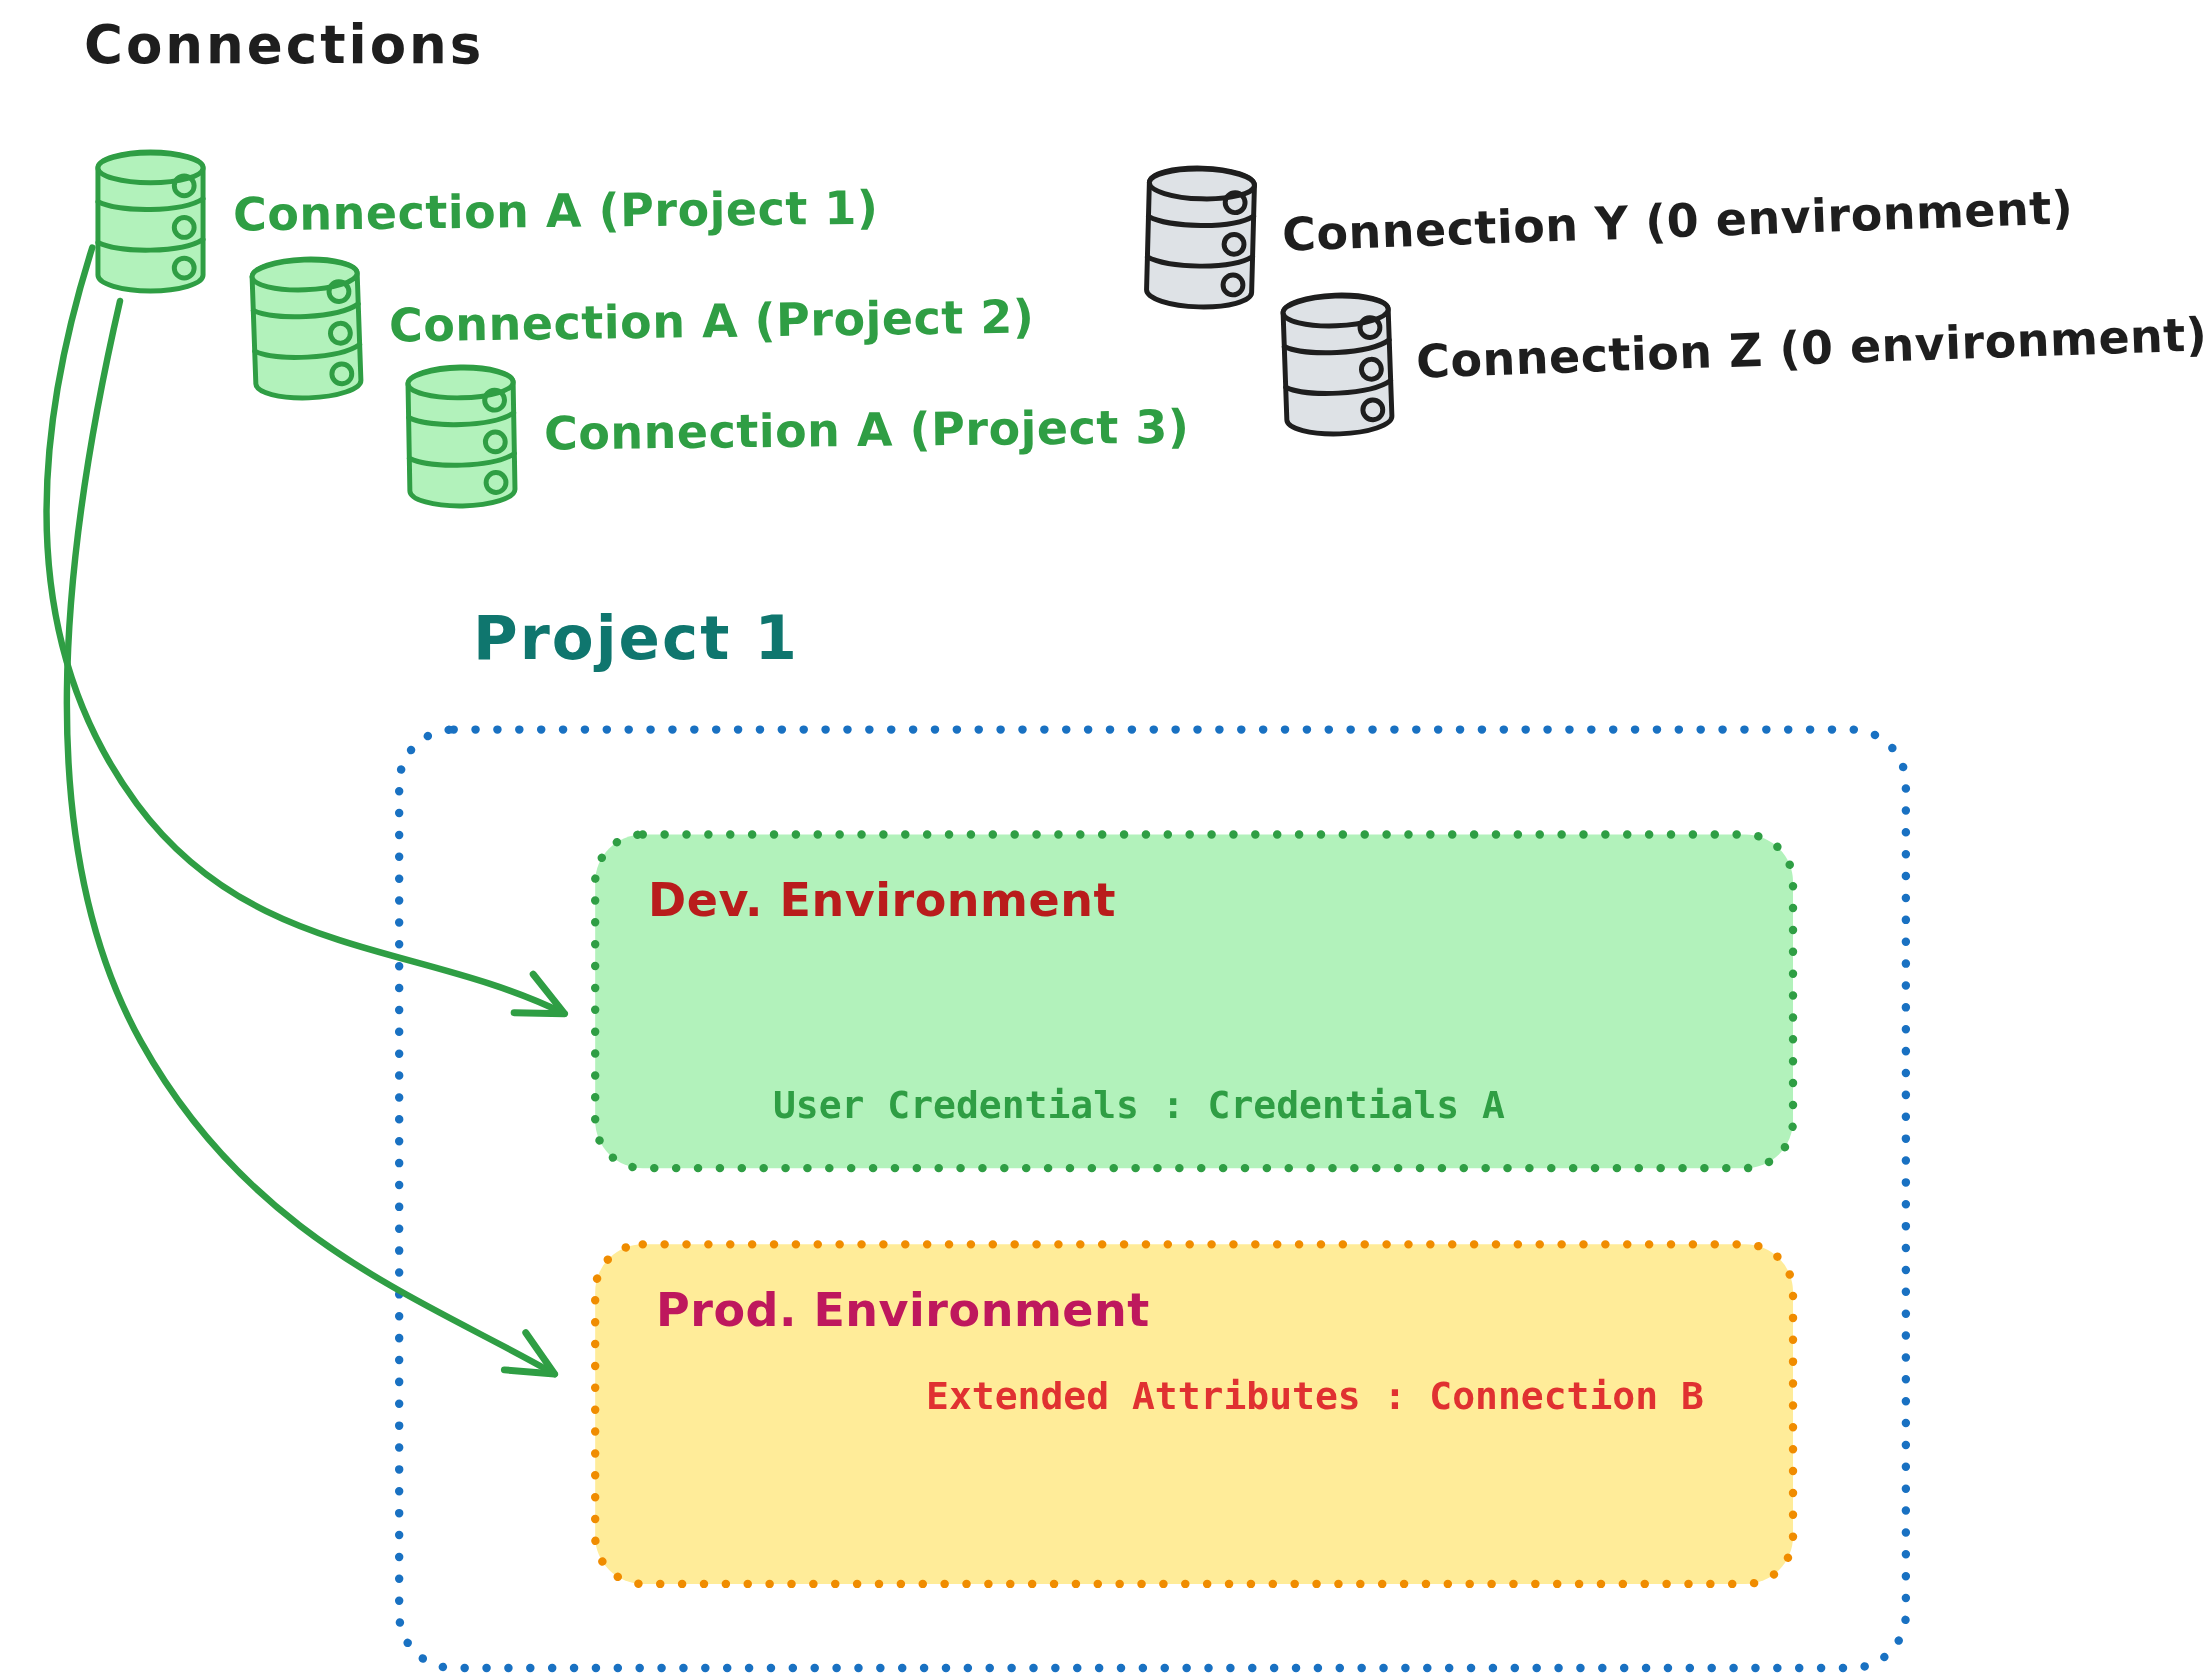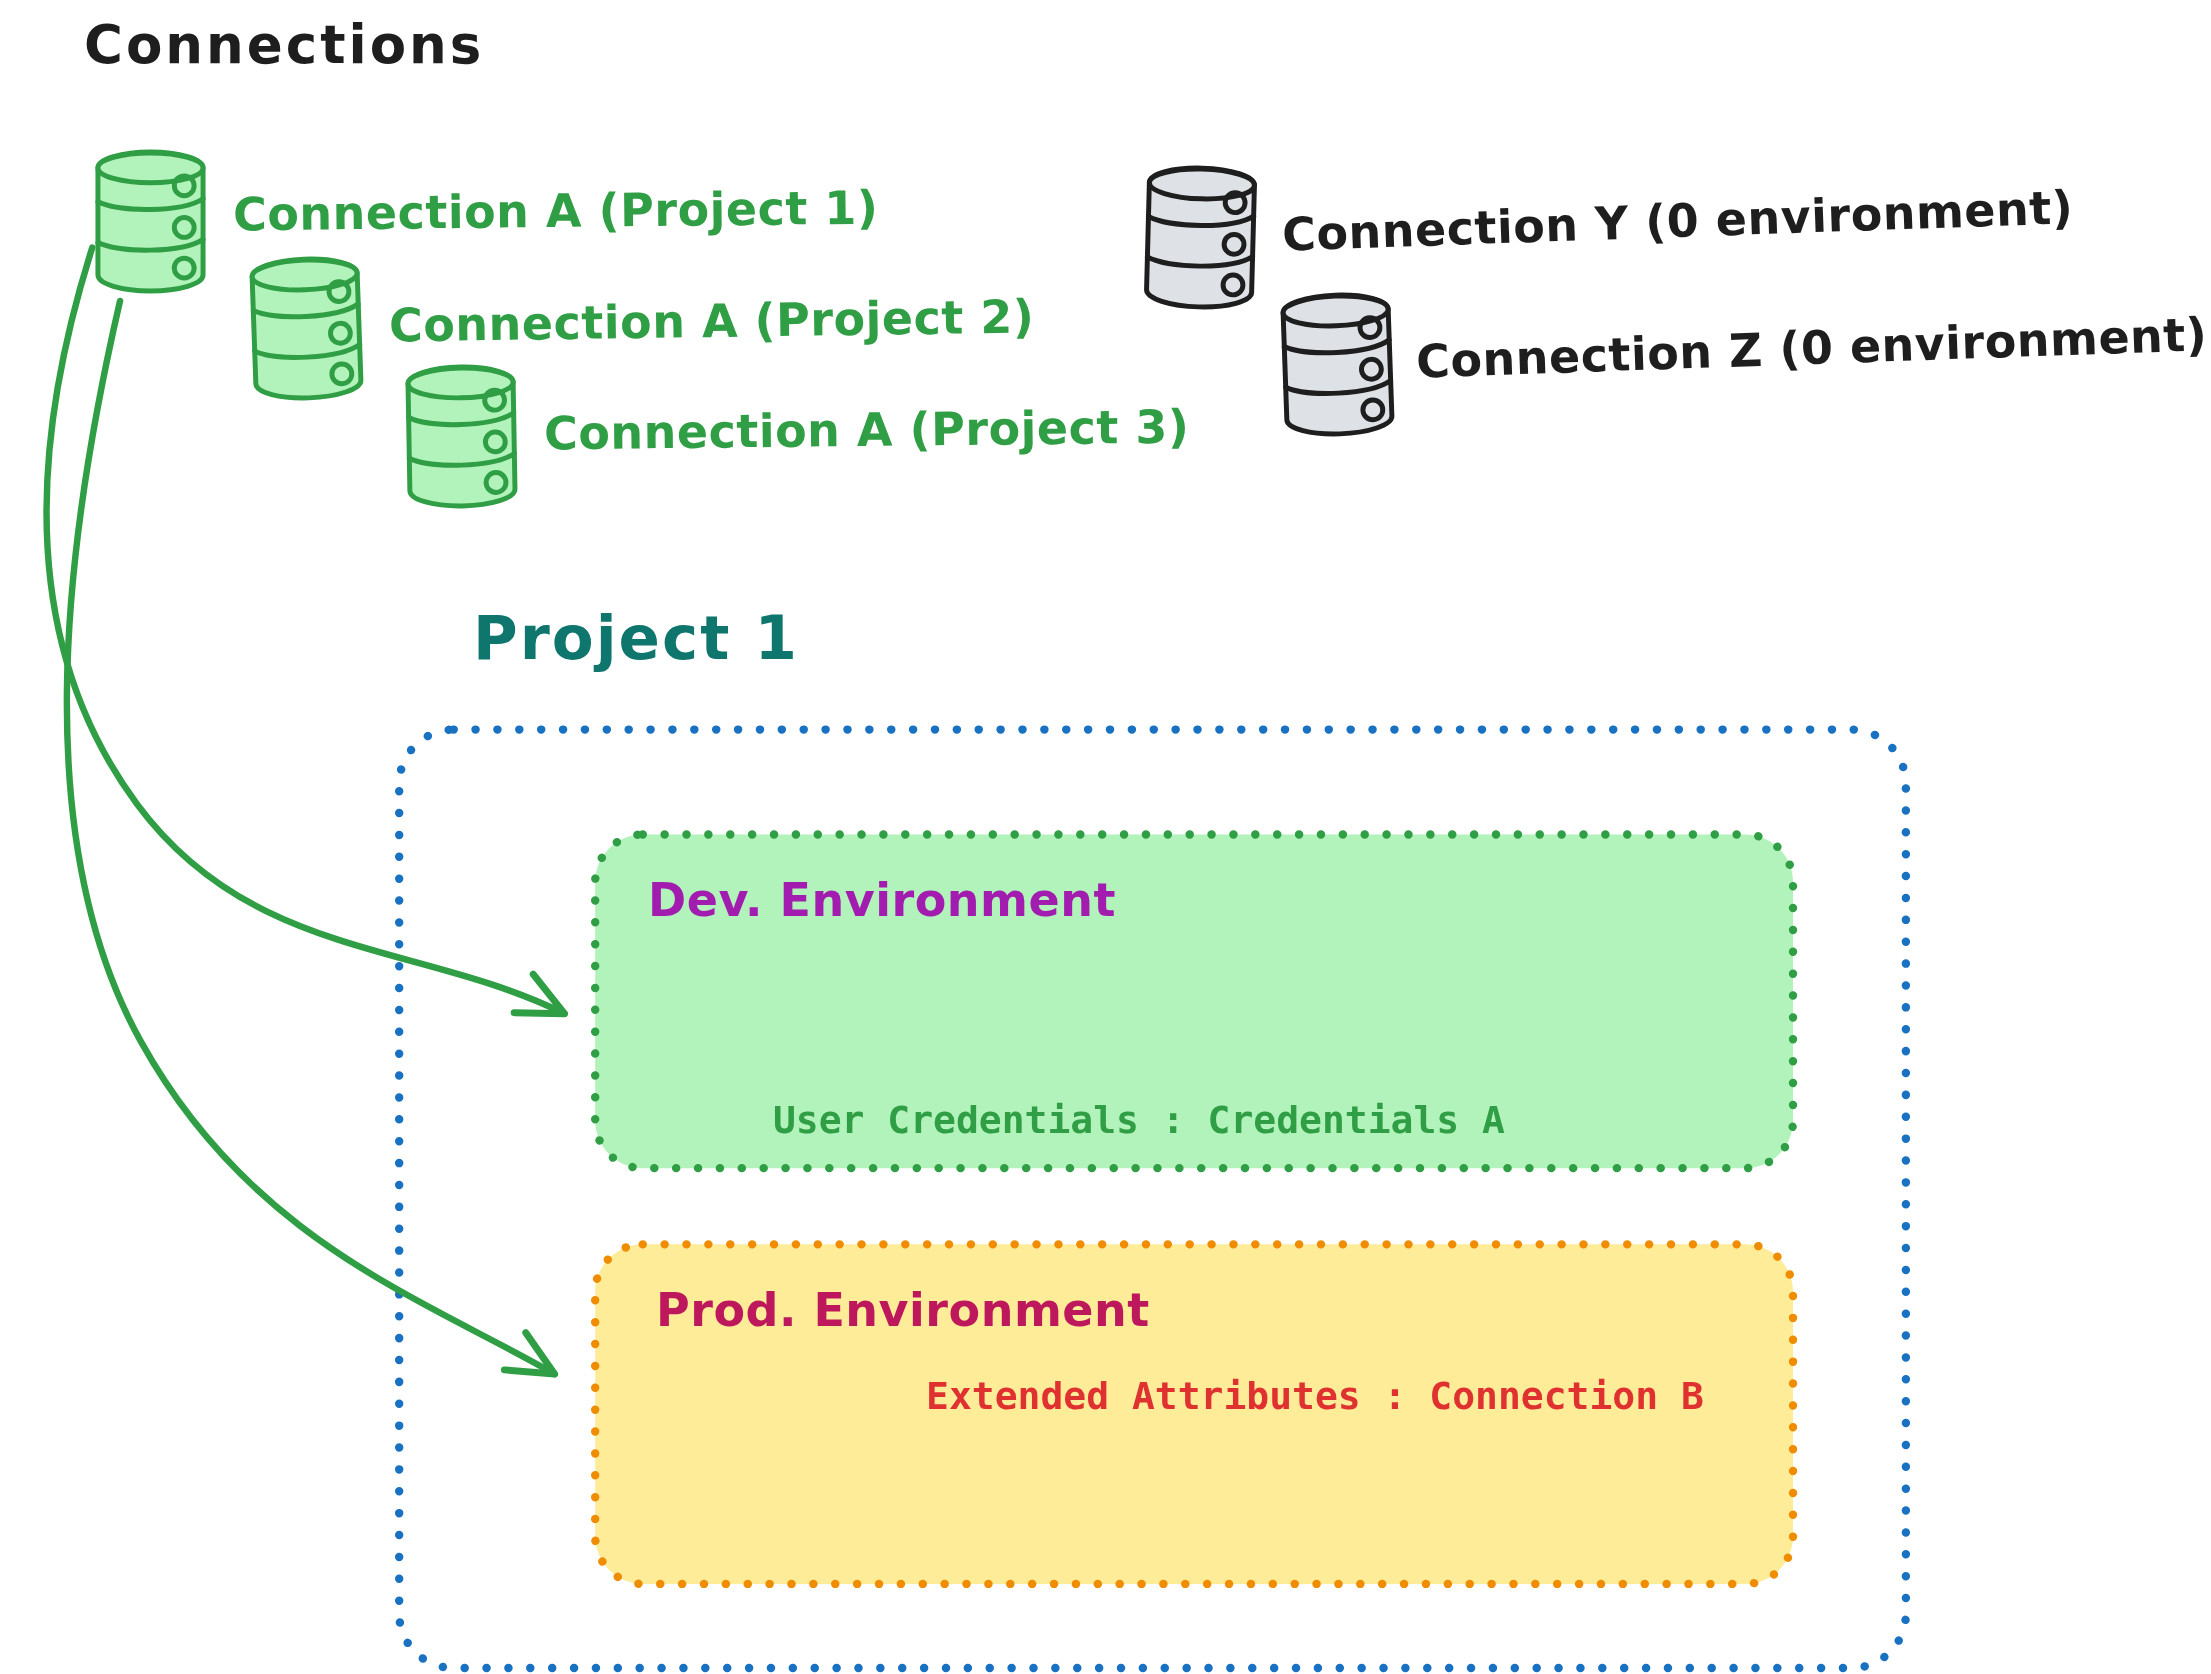--- a/index.html
+++ b/index.html
@@ -13,23 +13,23 @@
 
   .page-title{left:84px;top:14px;font-size:53px;letter-spacing:3px;color:#1e1e1e;}
   .green-label{color:#2f9e44;font-size:46px;}
   .lbl-a1{left:233px;top:184px;transform:rotate(-.6deg);}
   .lbl-a2{left:389px;top:294px;transform:rotate(-.8deg);}
   .lbl-a3{left:544px;top:403px;transform:rotate(-.6deg);}
   .gray-label{color:#1e1e1e;font-size:46px;}
   .lbl-y{left:1282px;top:194px;transform:rotate(-2deg);}
   .lbl-z{left:1416px;top:321px;transform:rotate(-2deg);}
   .project-title{left:473px;top:602px;font-size:61px;color:#0f766e;letter-spacing:2px;}
-  .dev-title{left:648px;top:873px;font-size:46px;color:#a21caf;}
+  .dev-title{left:648px;top:873px;font-size:46px;color:#b91c1c;}
   .prod-title{left:656px;top:1283px;font-size:46px;color:#be185d;}
-  .dev-cred{right:471px;top:1083px;font-size:38px;color:#2f9e44;text-align:right;margin-top:15px;}
+  .dev-cred{right:471px;top:1083px;font-size:38px;color:#2f9e44;text-align:right;}
   .prod-cred{left:926px;top:1371px;font-size:38px;color:#e03131;line-height:50px;}
 
   .db{position:absolute;width:119px;height:149px;z-index:2;}
   .db.green{color:#2f9e44;--db-fill:#b2f2bb;}
   .db.gray{color:#1e1e1e;--db-fill:#dee2e6;}
   .db1{left:91px;top:147px;}
   .db2{left:247px;top:254px;transform:rotate(-2deg);}
   .db3{left:402px;top:362px;transform:rotate(-1deg);}
   .dby{left:1141px;top:163px;transform:rotate(1.5deg);}
   .dbz{left:1278px;top:290px;transform:rotate(-2deg);}

